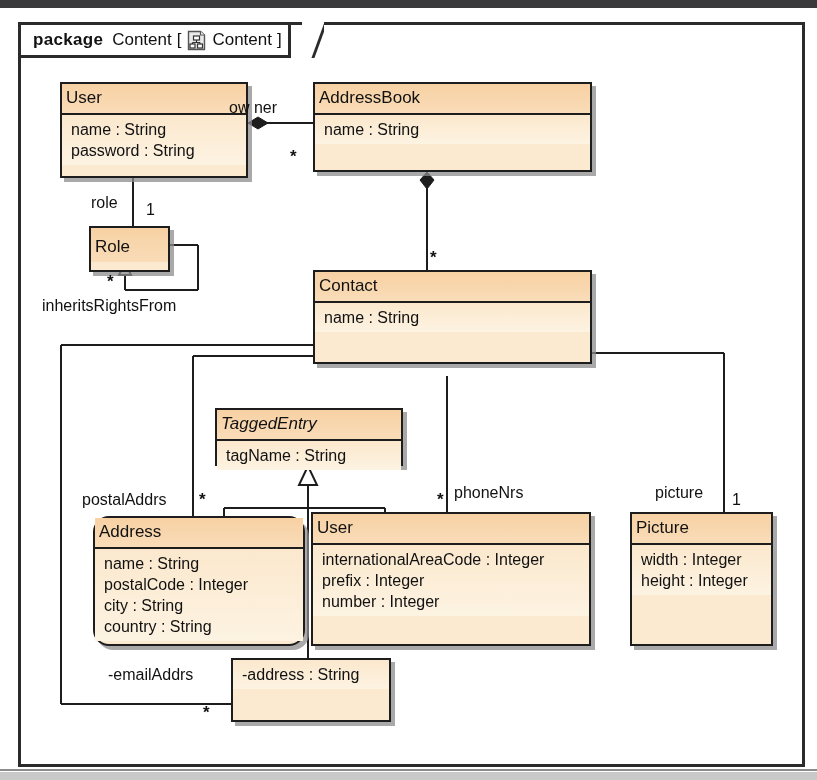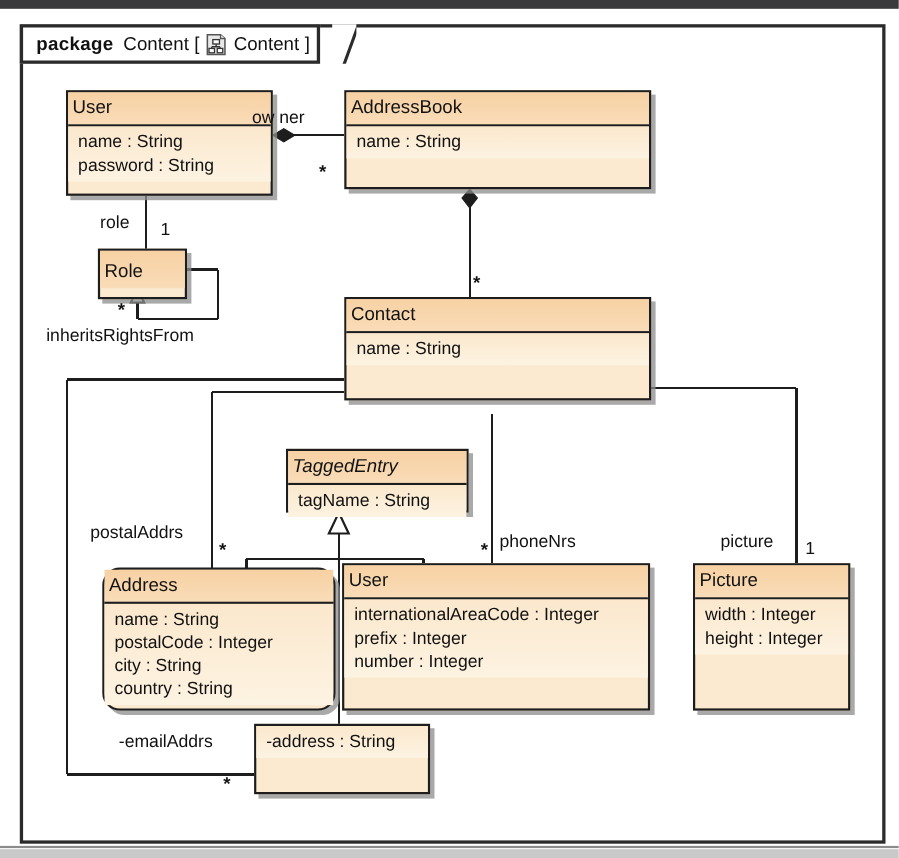--- a/index.html
+++ b/index.html
@@ -250,21 +250,21 @@
   <div class="uml-header" style="border-bottom:none; padding-top:9px;">Role</div>
 </div>
 
 <div class="uml-class" style="left:313px; top:270px; width:279px; height:94px;">
   <div class="uml-header">Contact</div>
   <div class="uml-body">
     <div class="uml-attr">name : String</div>
   </div>
 </div>
 
-<div class="uml-class" style="left:215px; top:408px; width:166px; height:58px;margin-left:45px;">
+<div class="uml-class" style="left:215px; top:408px; width:188px; height:58px;">
   <div class="uml-header abstract">TaggedEntry</div>
   <div class="uml-body">
     <div class="uml-attr">tagName : String</div>
   </div>
 </div>
 
 <div class="uml-class" style="left:93px; top:516px; width:212px; height:130px;border-radius:16px;">
   <div class="uml-header">Address</div>
   <div class="uml-body">
     <div class="uml-attr">name : String</div>
@@ -301,21 +301,21 @@
 <span class="mult" style="left:290px; top:152px;">*</span>
 
 <span class="edge-label" style="left:91px; top:194px;">role</span>
 <span class="mult" style="left:146px; top:202px; font-weight:normal; font-size:16px; line-height:16px;">1</span>
 
 <span class="edge-label" style="left:42px; top:297px;">inheritsRightsFrom</span>
 <span class="mult" style="left:107px; top:277px;">*</span>
 
 <span class="mult" style="left:430px; top:253px;">*</span>
 
-<span class="edge-label" style="left:82px; top:476px;">postalAddrs</span>
+<span class="edge-label" style="left:82px; top:491px;">postalAddrs</span>
 <span class="mult" style="left:199px; top:495px;">*</span>
 
 <span class="edge-label" style="left:454px; top:484px;">phoneNrs</span>
 <span class="mult" style="left:437px; top:495px;">*</span>
 
 <span class="edge-label" style="left:655px; top:484px;">picture</span>
 <span class="mult" style="left:732px; top:492px; font-weight:normal; font-size:16px; line-height:16px;">1</span>
 
 <span class="edge-label" style="left:108px; top:666px;">-emailAddrs</span>
 <span class="mult" style="left:203px; top:708px;">*</span>

